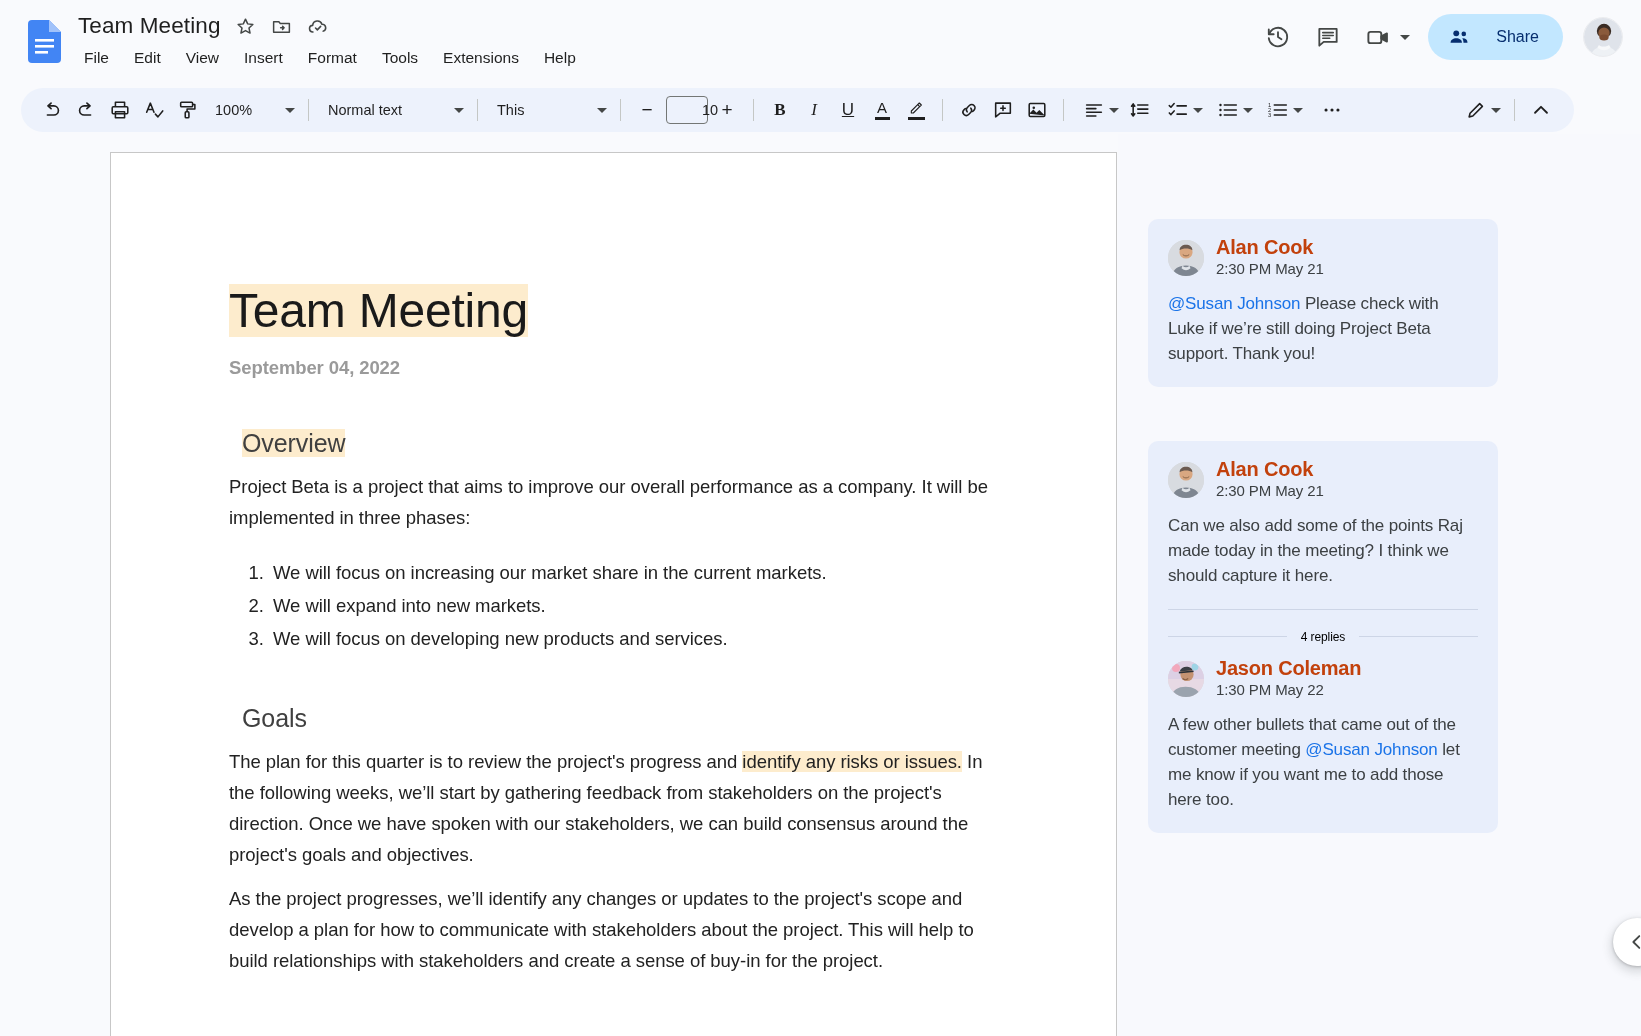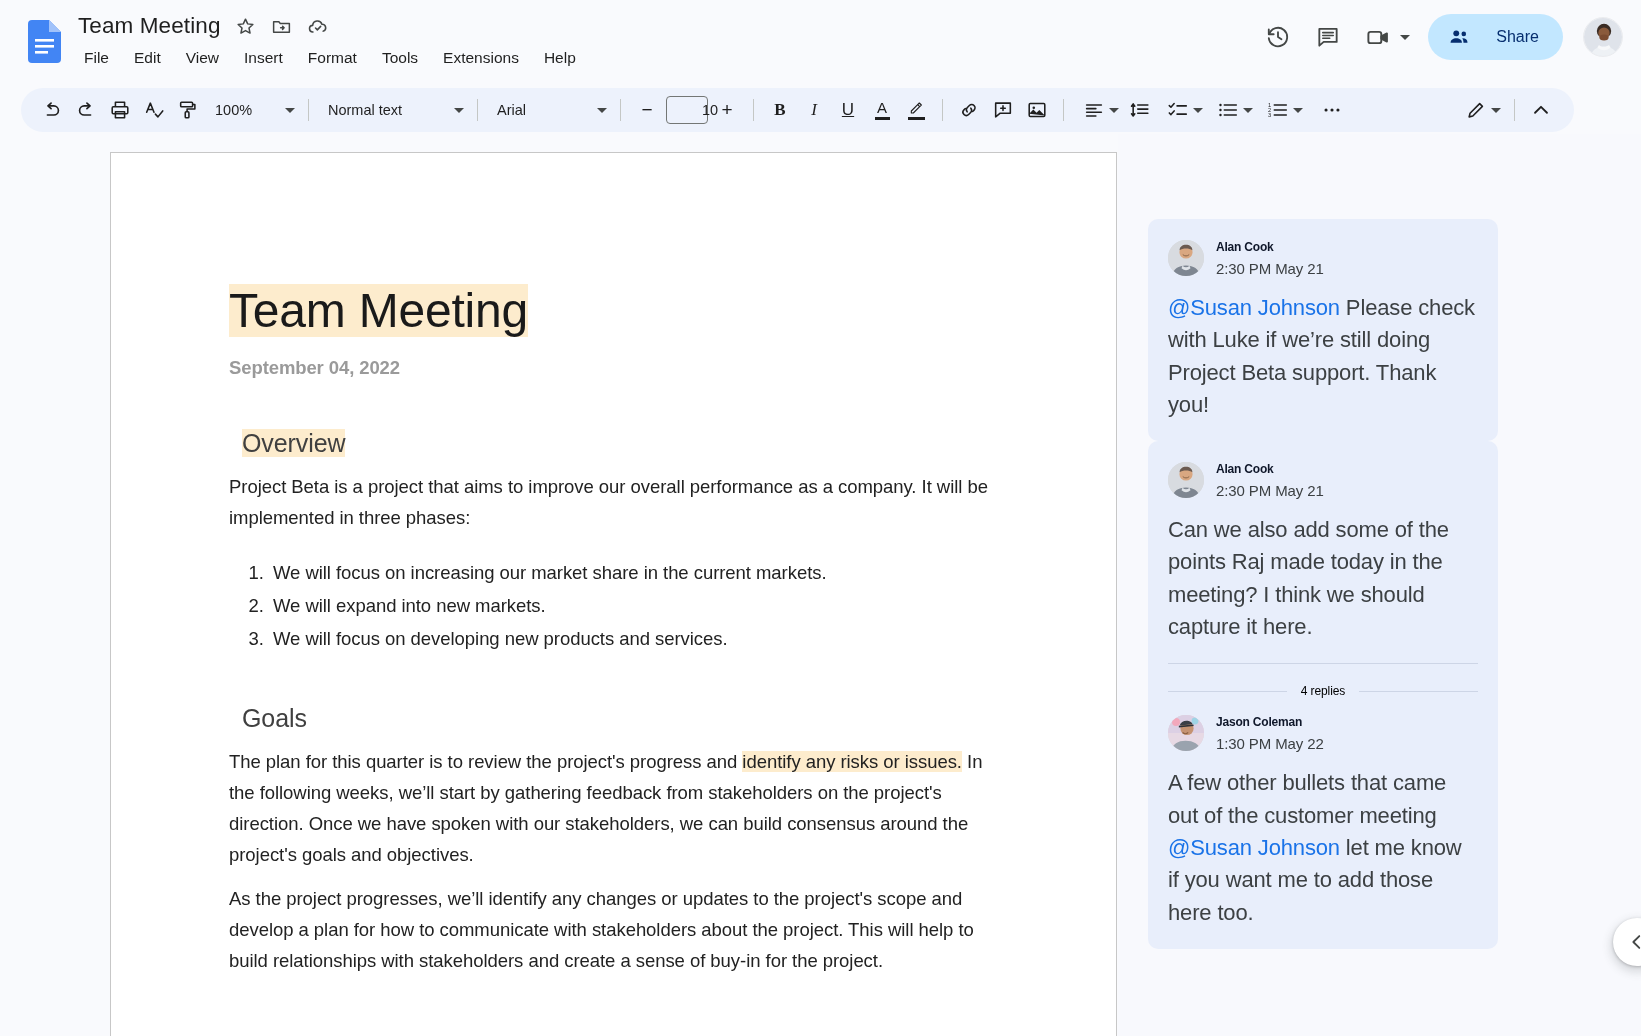--- a/index.html
+++ b/index.html
@@ -185,26 +185,26 @@
   }
   .cmt-card-1 { top: 85px; }
   .cmt-card-2 { top: 307px; }
   .cmt-head { display: flex; align-items: center; gap: 12px; }
   .cmt-avatar {
     width: 36px; height: 36px; border-radius: 50%;
     overflow: hidden; flex: none; background: #d6d9df;
   }
   .cmt-names { display: flex; flex-direction: column; gap: 1px; }
   .cmt-author {
-    font-size: 12px; font-weight: 700; color: #0f172a; line-height: 21px;
+    font-size: 20px; font-weight: 700; color: #c2410c; line-height: 21px;
     letter-spacing: -0.2px;
   }
   .cmt-time { font-size: 15px; color: #3c4043; line-height: 20px; letter-spacing: -0.1px; }
   .cmt-body {
-    font-size: 22px; line-height: 1.47; color: #3c4043;
+    font-size: 17px; line-height: 1.47; color: #3c4043;
     margin-top: 13px; letter-spacing: -0.15px;
   }
   .mention { color: #1a73e8; }
   .cmt-divider { height: 1px; background: #cdd5e6; margin: 20px 0 18px 0; }
   .replies-row {
     display: flex; align-items: center; gap: 14px;
     margin: 20px 0 14px 0;
   }
   .replies-line { flex: 1; height: 1px; background: #cdd5e6; }
   .replies-label { font-size: 12px; color: #000000; white-space: nowrap; letter-spacing: -0.1px; }
@@ -369,21 +369,21 @@
     <div class="tb-sep"></div>
 
     <div class="tb-combo combo-style">
       <span class="tb-text">Normal text</span>
       <span class="caret"></span>
     </div>
 
     <div class="tb-sep"></div>
 
     <div class="tb-combo combo-font">
-      <span class="tb-text">Arial</span>
+      <span class="tb-text">This</span>
       <span class="caret"></span>
     </div>
 
     <div class="tb-sep"></div>
 
     <div class="fontsize-group">
       <div class="tb-btn">
         <span class="tb-text" style="font-size:19px;">−</span>
       </div>
       <div class="fontsize-box">10</div>

